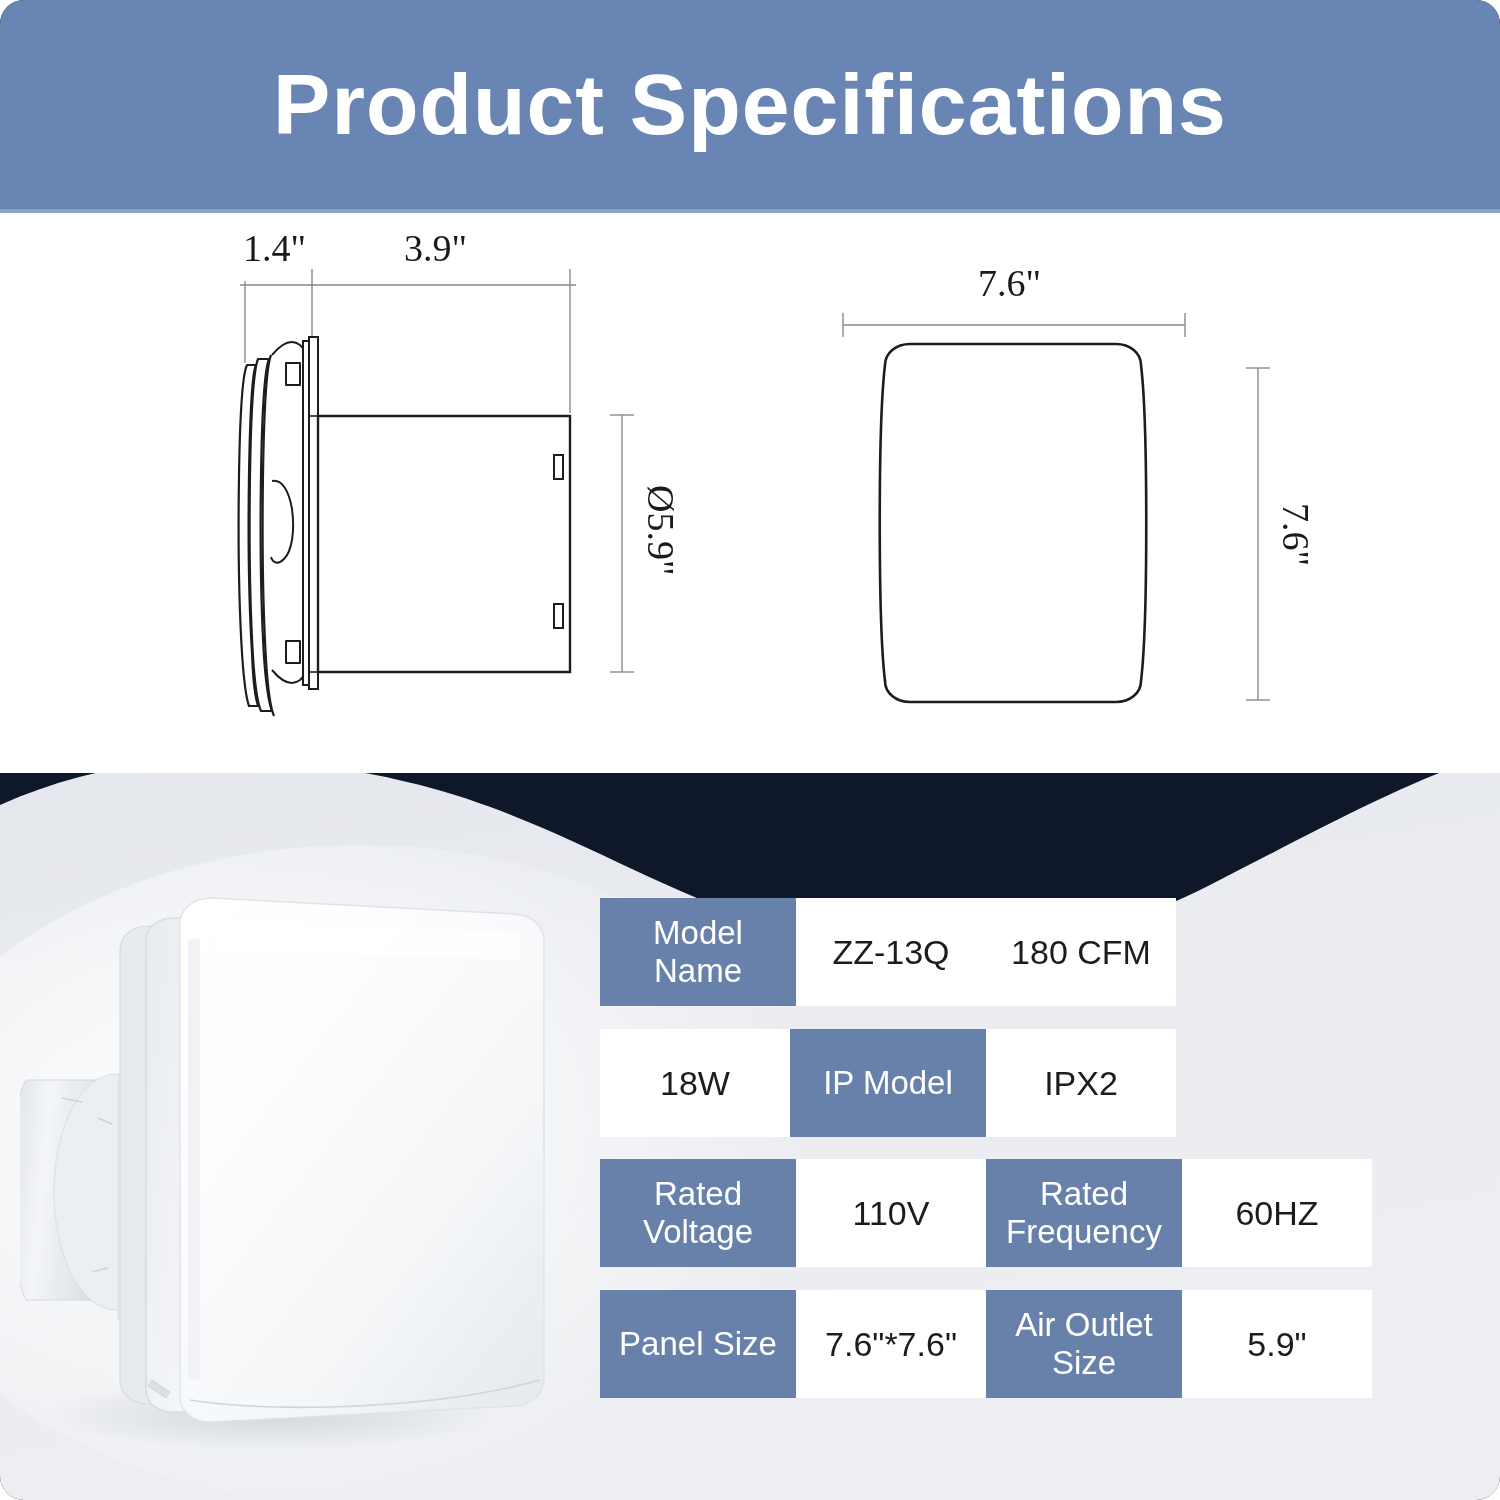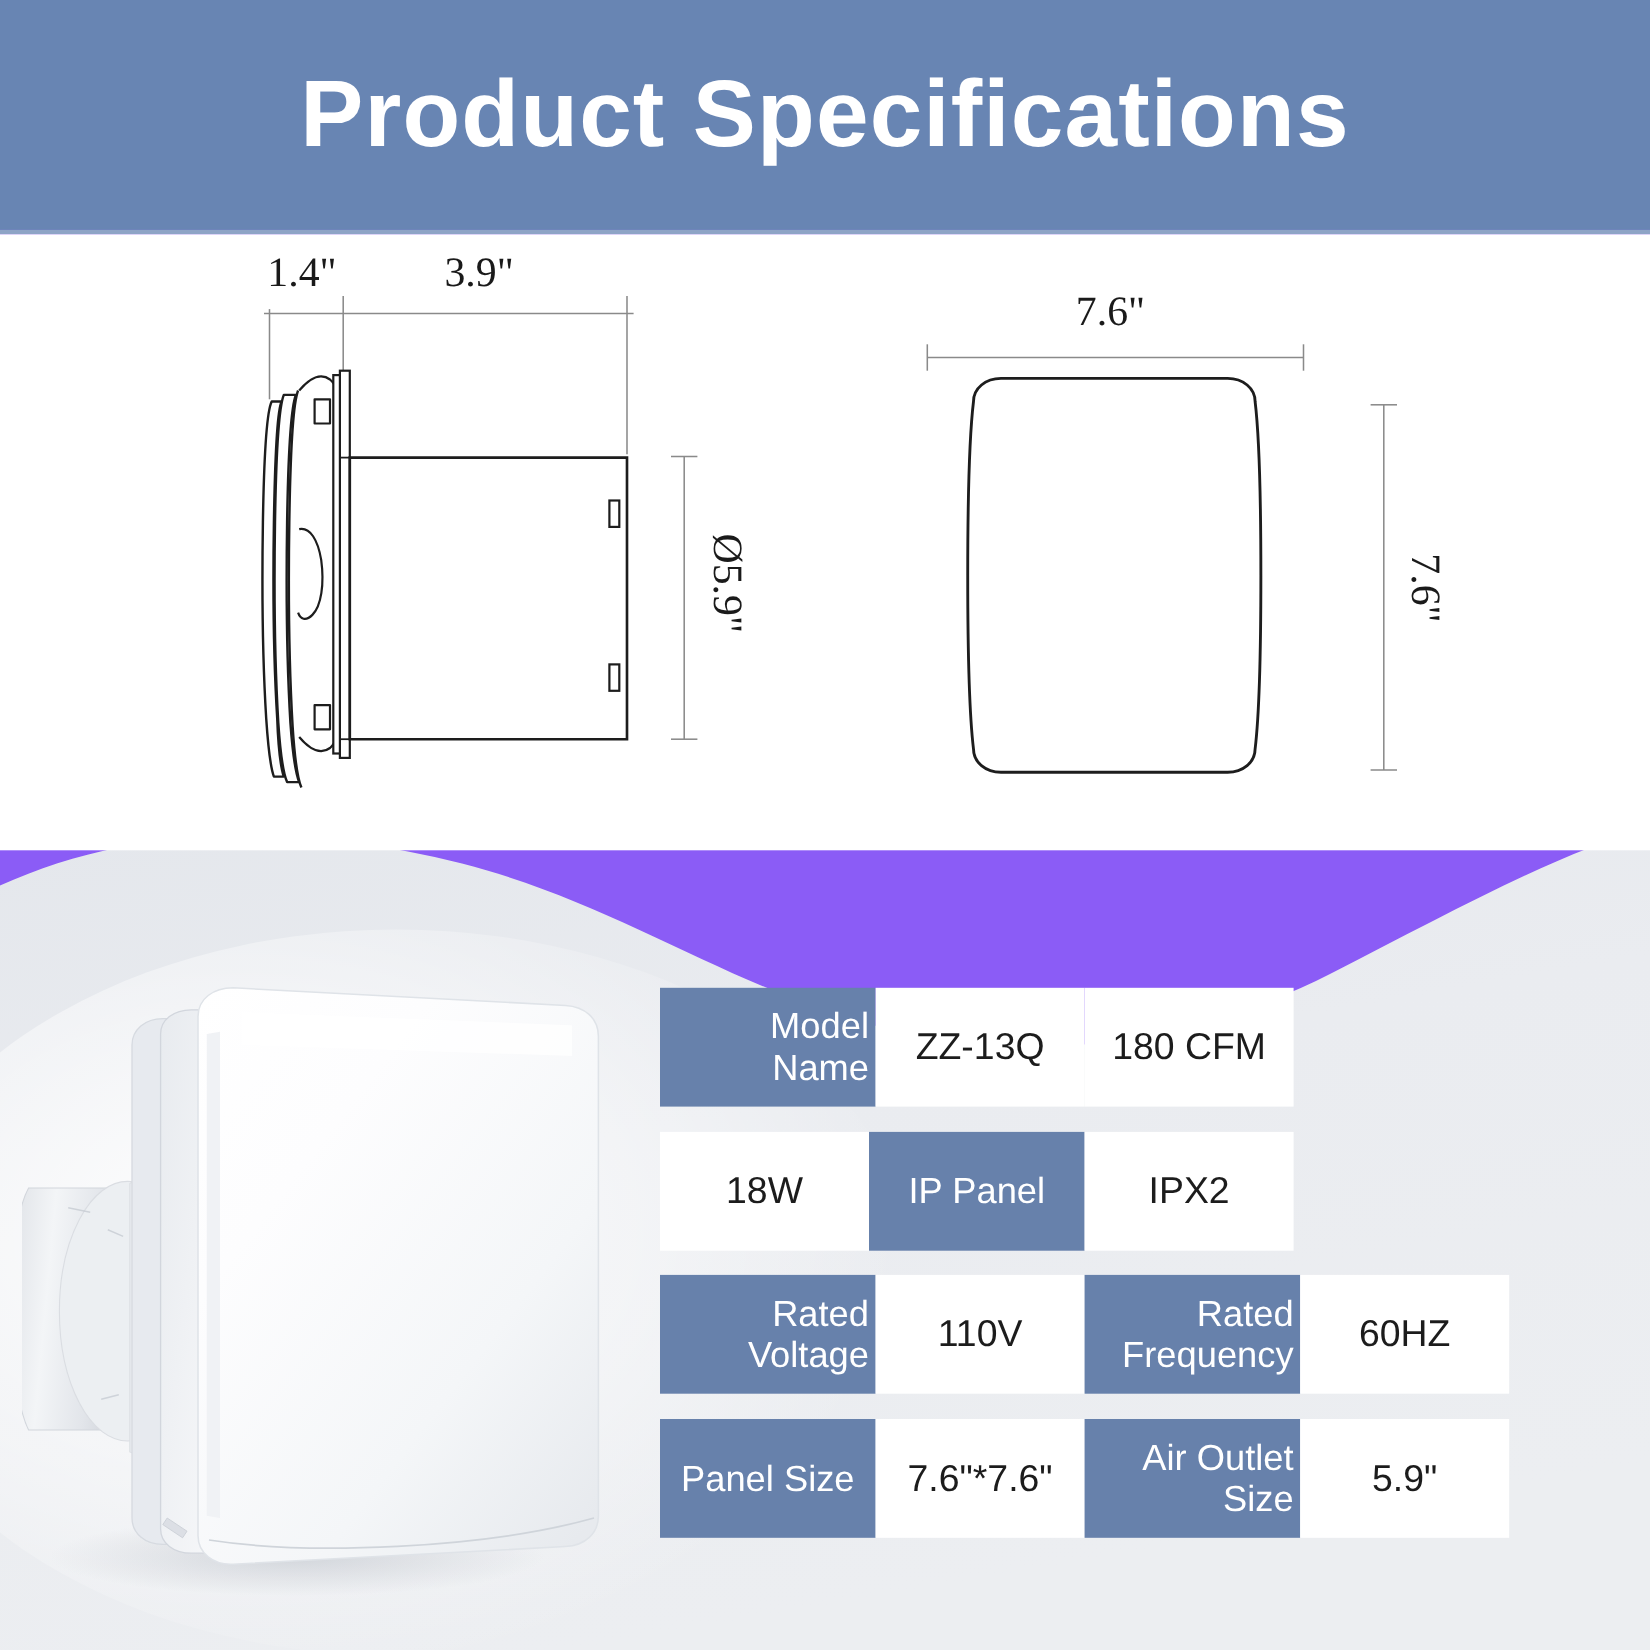--- a/index.html
+++ b/index.html
@@ -11,21 +11,22 @@
     height: 1500px;
     background: #ffffff;
     font-family: "Liberation Sans", sans-serif;
     overflow: hidden;
   }
   #page {
     position: relative;
     width: 1500px;
     height: 1500px;
     overflow: hidden;
-    background: #8b5cf6;
+    background: #0f172a;
+    border-radius: 24px;
   }
 
   
   #header-banner {
     position: absolute;
     left: 0; top: 0;
     width: 1500px;
     height: 209px;
     background: #6885b3;
   }
@@ -117,21 +118,20 @@
   }
   .cell-label {
     background: #6781ab;
     color: #ffffff;
     font-family: "Liberation Sans", sans-serif;
     font-size: 33px;
     line-height: 38px;
     font-weight: normal;
     width: 196px;
     padding: 0 6px;
-    text-align: right;
   }
   .cell-value {
     background: #ffffff;
     color: #1c1c1c;
     font-family: "Liberation Sans", sans-serif;
     font-size: 34px;
     line-height: 38px;
     width: 190px;
     padding: 0 4px;
   }
@@ -332,21 +332,21 @@
   <div id="spec-table">
 
     <div class="spec-row">
       <div class="cell cell-label">Model Name</div>
       <div class="cell cell-value">ZZ-13Q</div>
       <div class="cell cell-value">180 CFM</div>
     </div>
 
     <div class="spec-row">
       <div class="cell cell-value">18W</div>
-      <div class="cell cell-label">IP Panel</div>
+      <div class="cell cell-label">IP Model</div>
       <div class="cell cell-value">IPX2</div>
     </div>
 
     <div class="spec-row">
       <div class="cell cell-label">Rated Voltage</div>
       <div class="cell cell-value">110V</div>
       <div class="cell cell-label">Rated Frequency</div>
       <div class="cell cell-value">60HZ</div>
     </div>
 

